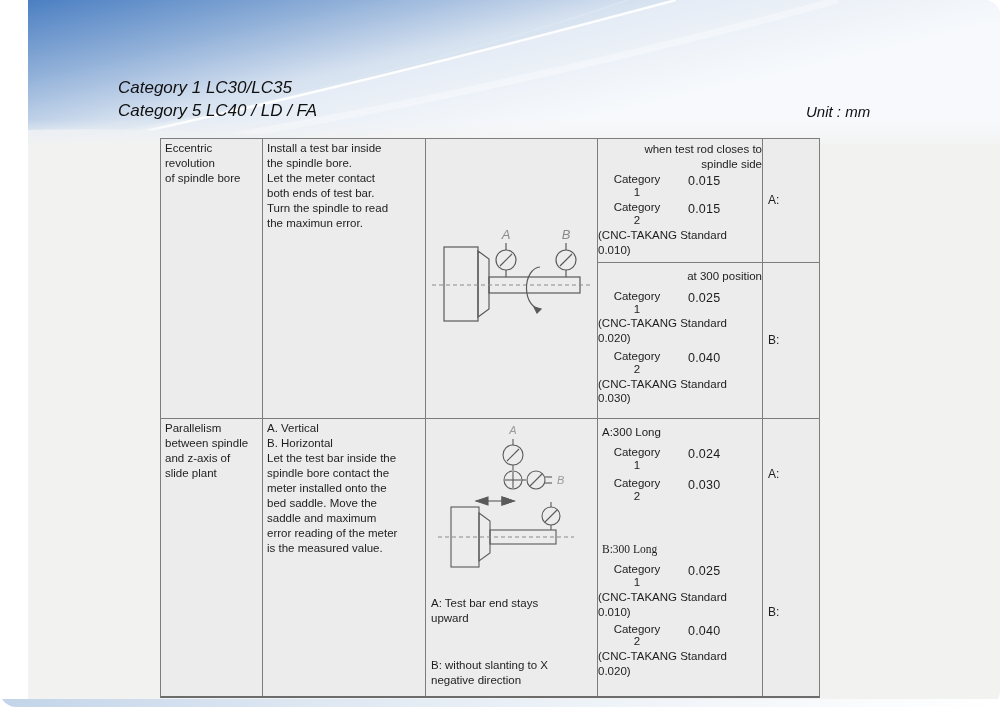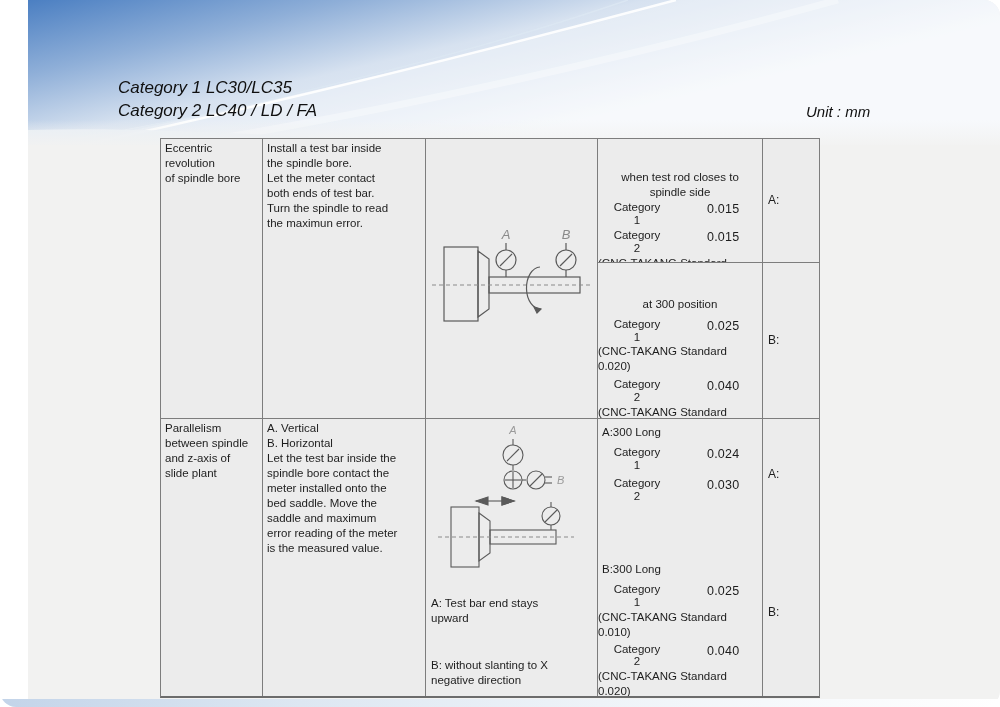--- a/index.html
+++ b/index.html
@@ -18,24 +18,24 @@
 
   .insp-table {
     position:absolute; left:160px; top:138px; width:660px; height:560px;
     box-sizing:border-box; border:1px solid #7d7d7d; border-bottom:2px solid #6c6c6c;
     background:#be185d;
   }
   .cell { position:absolute; box-sizing:border-box; background:#ececec; color:#1d1d1d; font-size:11.5px; line-height:1.3; overflow:hidden; }
   .b-r { border-right:1px solid #7d7d7d; }
   .b-b { border-bottom:1px solid #7d7d7d; }
   .txt { padding:2px 4px; white-space:pre-line; }
-  .tol-title { text-align:center; white-space:pre-line; padding-top:3px; line-height:1.28;margin-top:28px; }
+  .tol-title { text-align:right; white-space:pre-line; padding-top:3px; line-height:1.28; }
   .cat-row { display:flex; margin-left:8px; margin-top:2px; }
   .cat-label { width:62px; text-align:center; white-space:pre-line; line-height:1.12; }
-  .cat-value { margin-left:39px; font-size:12.5px; letter-spacing:.2px; }
+  .cat-value { margin-left:20px; font-size:12.5px; letter-spacing:.2px; }
   .std { text-align:left; white-space:pre-line; line-height:1.28; margin-top:1px; }
   .note-center { display:flex; align-items:center; padding-left:5px; font-size:12px; }
   .sec-left-title { padding-left:4px; white-space:pre-line; }
   .diag-svg { position:absolute; left:0; top:0; }
   .diag-notes { position:absolute; left:0; top:162px; right:0; padding:0 5px; white-space:pre-line; }
   .diag-notes .n2 { margin-top:17px; }
   .side-note { position:absolute; left:5px; font-size:12px; }
 </style>
 </head>
 <body>
@@ -63,21 +63,21 @@
       <path d="M55 145 C 260 100 480 45 648 0" stroke="#ffffff" stroke-width="2.5" fill="none" opacity="0.9"></path>
       <path d="M28 145 C 230 105 440 55 600 0" stroke="#dce7f3" stroke-width="1.5" fill="none" opacity="0.8"></path>
       <path d="M150 145 C 360 112 610 55 810 0" stroke="#ffffff" stroke-width="7" fill="none" opacity="0.35"></path>
       <path d="M0 130 C 130 126 280 138 430 145 L 0 145 Z" fill="#e9eff6" opacity="0.9"></path>
       <rect y="120" width="972" height="25" fill="url(#fade)" opacity="0.9"></rect>
     </svg>
   </div>
 
   <div class="header-lines">
     <div>Category 1 LC30/LC35</div>
-    <div>Category 2 LC40 / LD / FA</div>
+    <div>Category 5 LC40 / LD / FA</div>
   </div>
   <div class="unit">Unit : mm</div>
 
   <div class="insp-table">
 
     <div class="cell txt b-r b-b" style="left:0;top:0;width:102px;height:280px;">Eccentric
 revolution
 of spindle bore</div>
     <div class="cell txt b-r b-b" style="left:102px;top:0;width:163px;height:280px;">Install a test bar inside
 the spindle bore.
@@ -218,21 +218,21 @@
       <div class="cat-row" style="margin-top:6px;">
         <span class="cat-label">Category
 1</span>
         <span class="cat-value">0.024</span>
       </div>
       <div class="cat-row" style="margin-top:5px;">
         <span class="cat-label">Category
 2</span>
         <span class="cat-value">0.030</span>
       </div>
-      <div class="sec-left-title" style="margin-top:60px;">B:300 Long</div>
+      <div class="sec-left-title" style="margin-top:40px;font-family:Liberation Serif, serif;">B:300 Long</div>
       <div class="cat-row" style="margin-top:6px;">
         <span class="cat-label">Category
 1</span>
         <span class="cat-value">0.025</span>
       </div>
       <div class="std">(CNC-TAKANG Standard
 0.010)</div>
       <div class="cat-row" style="margin-top:3px;">
         <span class="cat-label">Category
 2</span>

